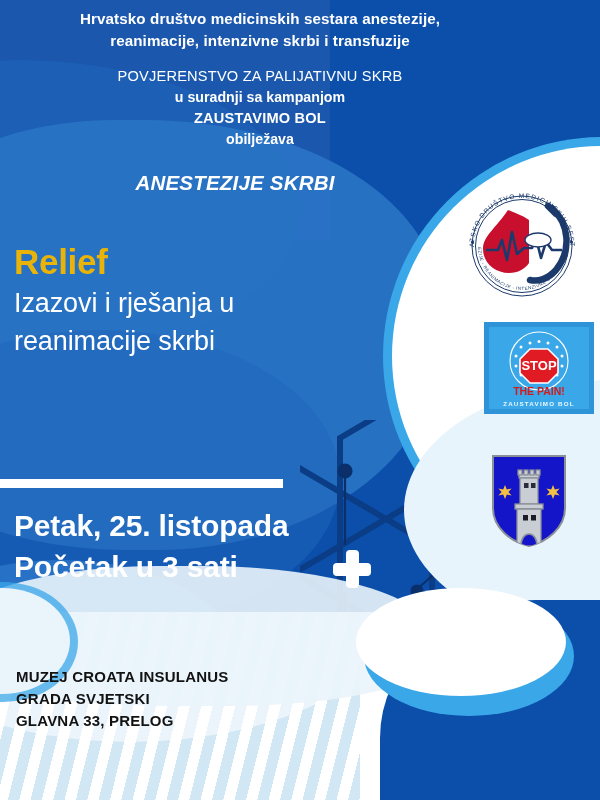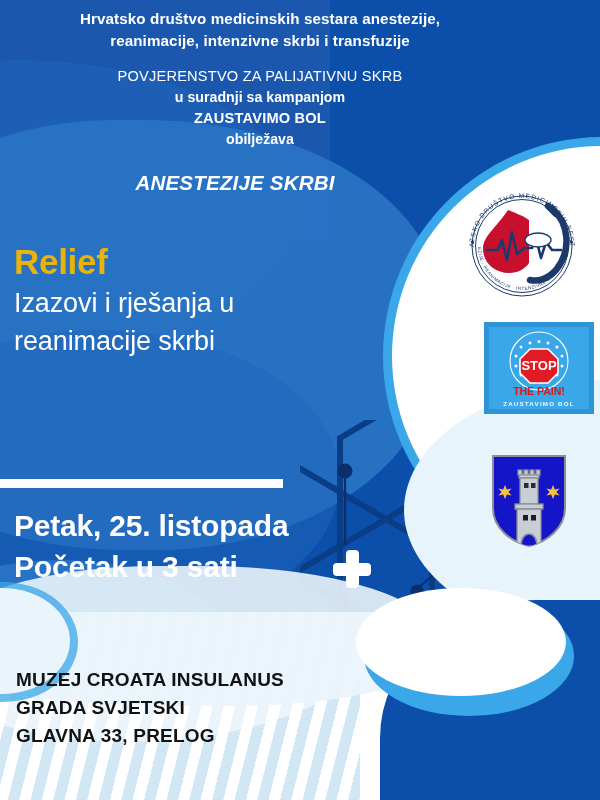--- a/index.html
+++ b/index.html
@@ -249,21 +249,21 @@
   }
   .plus-icon .pv { left:12.5px; top:0; width:13px; height:38px; }
   .plus-icon .ph { left:0; top:12.5px; width:38px; height:13px; }
 
   .venue {
     position:absolute;
     left:16px; top:666px; width:420px;
   }
   .venue .v-line {
     color:#121212;
-    font-size:19px;
+    font-size:15px;
     font-weight:bold;
     line-height:1.48;
     letter-spacing:.2px;
   }
 
   
   .logo-hdmsarit {
     position:absolute;
     left:456px; top:180px;
     width:132px; height:132px;

